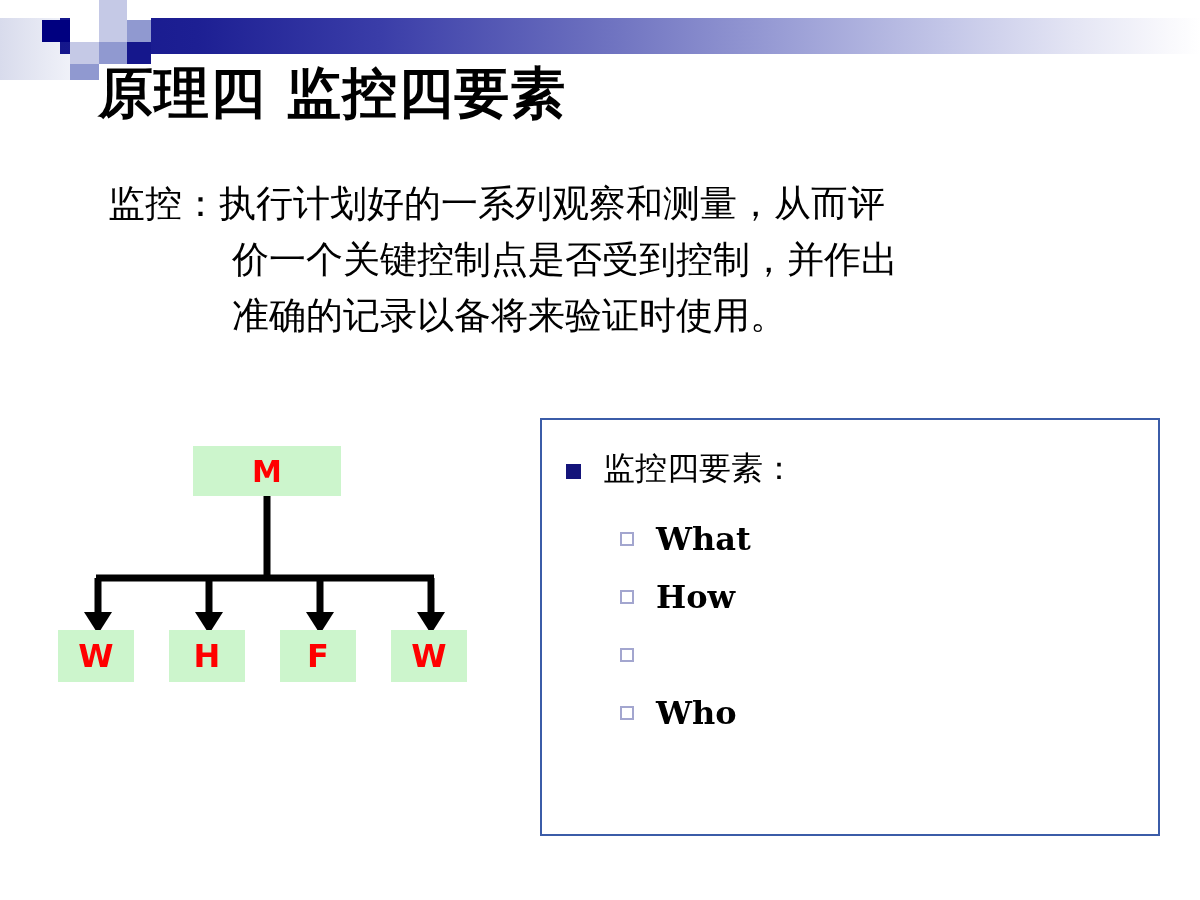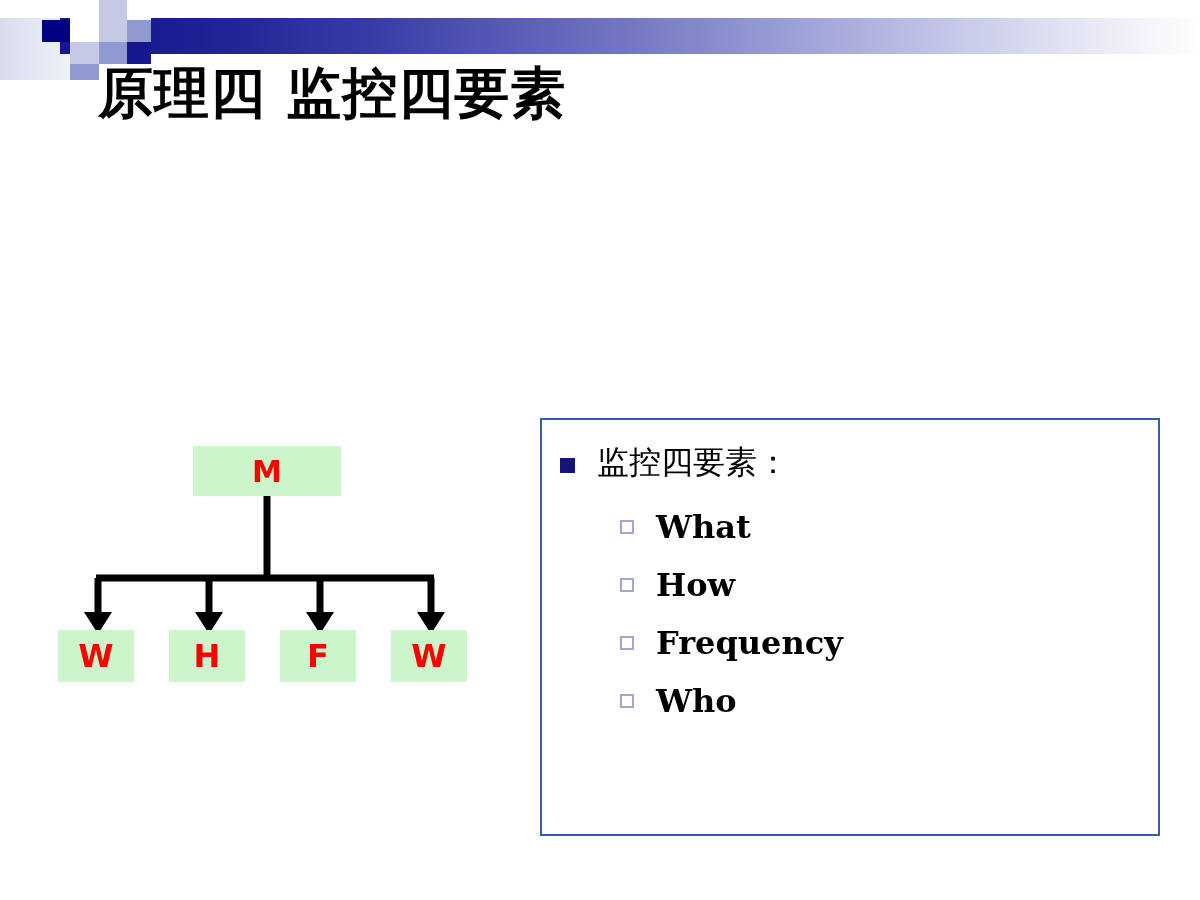--- a/index.html
+++ b/index.html
@@ -137,21 +137,21 @@
     left: 540px;
     top: 418px;
     width: 620px;
     height: 418px;
     border: 2px solid #3b5ca8;
     background: #ffffff;
     box-sizing: border-box;
   }
   .panel-list {
     margin: 0;
-    padding: 0;
+    padding: 6px;
     list-style: none;
   }
   .panel-main-item {
     display: flex;
     align-items: flex-start;
     padding: 22px 0 0 18px;
   }
   .bullet-sq-filled {
     width: 15px; height: 15px;
     background: #14147a;
@@ -213,20 +213,25 @@
     <div class="sq" style="left:70px; top:42px; width:29px; height:22px; background:#c5c9e6;"></div>
     <div class="sq" style="left:99px; top:42px; width:28px; height:22px; background:#9099d0;"></div>
     <div class="sq" style="left:127px; top:42px; width:24px; height:22px; background:#15178c;"></div>
 
     <div class="sq" style="left:70px; top:64px; width:29px; height:16px; background:#9099d0;"></div>
     <div class="sq" style="left:99px; top:64px; width:52px; height:16px; background:#ffffff;"></div>
   </div>
 
   <div class="title">原理四 监控四要素</div>
 
+  <div class="body-text">
+    <span class="ln">监控：执行计划好的一系列观察和测量，从而评</span>
+    <span class="ln indent">价一个关键控制点是否受到控制，并作出</span>
+    <span class="ln indent">准确的记录以备将来验证时使用。</span>
+  </div>
 
   <div class="diagram">
 
     <svg class="connector-svg" viewBox="0 0 470 300">
 
       <line x1="227" y1="76" x2="227" y2="158" stroke="#000000" stroke-width="7"></line>
 
       <line x1="56" y1="158" x2="394" y2="158" stroke="#000000" stroke-width="7"></line>
 
       <line x1="58" y1="158" x2="58" y2="196" stroke="#000000" stroke-width="7"></line>
@@ -260,21 +265,20 @@
       <li class="sub-item">
         <span class="bullet-sq-hollow"></span>
         <span class="sub-label">What</span>
       </li>
       <li class="sub-item">
         <span class="bullet-sq-hollow"></span>
         <span class="sub-label">How</span>
       </li>
       <li class="sub-item">
         <span class="bullet-sq-hollow"></span>
-        <span class="sub-label">Frequency</span>
       </li>
       <li class="sub-item">
         <span class="bullet-sq-hollow"></span>
         <span class="sub-label">Who</span>
       </li>
     </ul>
   </div>
 
 </div>
 

